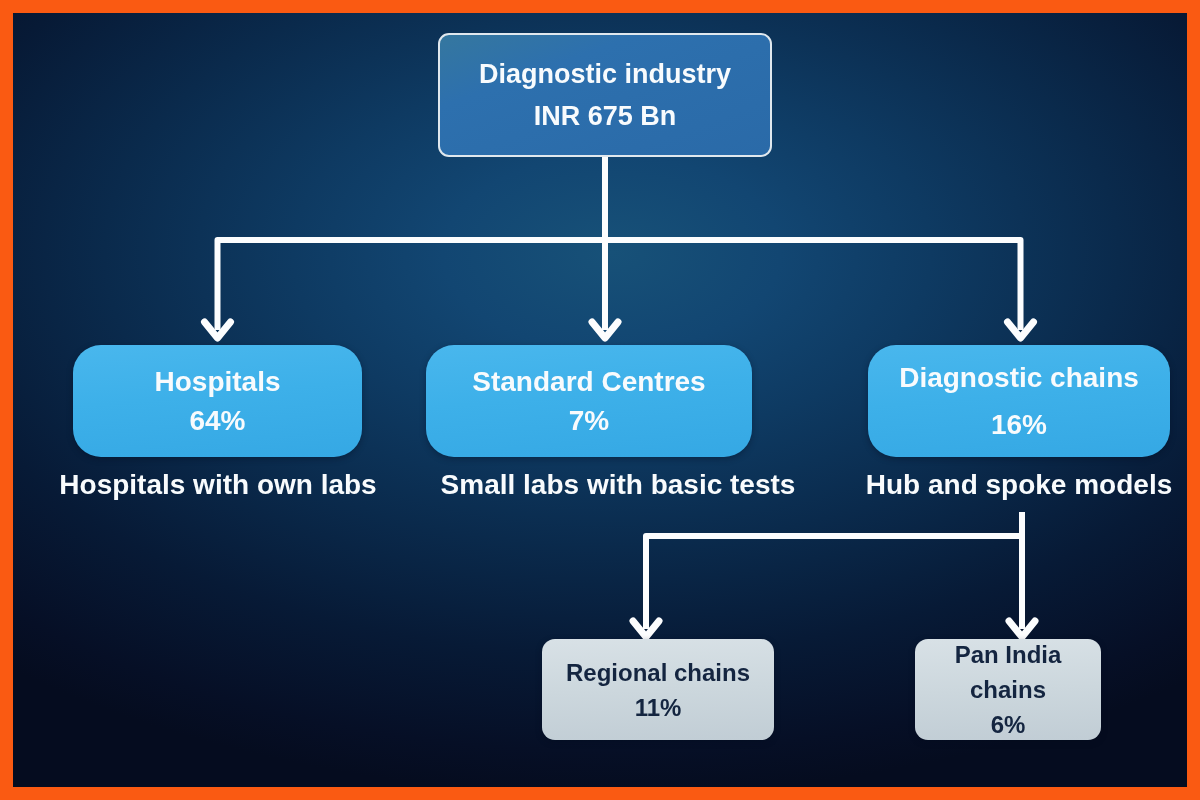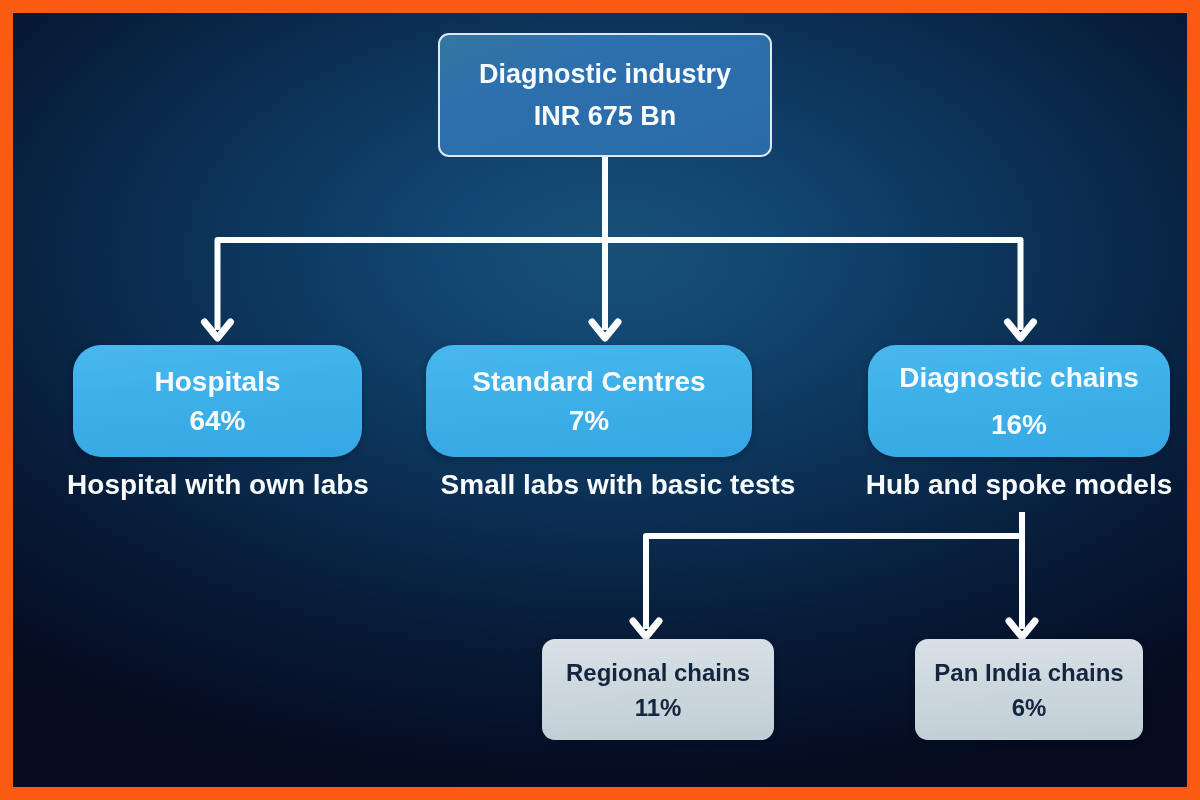--- a/index.html
+++ b/index.html
@@ -73,21 +73,21 @@
   .node-leaf {
     top: 639px; height: 101px;
     background: linear-gradient(178deg, #d8e1e6 0%, #ccd7dd 50%, #c1cdd5 100%);
     border-radius: 13px;
     color: #142540;
     font-size: 24px;
     line-height: 35px;
     box-shadow: 0 2px 6px rgba(4, 12, 28, 0.35);
   }
   .node-leaf-1 { left: 542px; width: 232px; align-items: center; }
-  .node-leaf-2 { left: 915px; width: 228px; }
+  .node-leaf-2 { left: 915px; width: 186px; }
   .conn {
     stroke: #fcfdfe;
     stroke-width: 6;
     fill: none;
     stroke-linejoin: round;
   }
   .arrowhead {
     stroke: #fcfdfe;
     stroke-width: 7;
     fill: none;
@@ -126,21 +126,21 @@
   </div>
   <div class="node node-child node-child-2">
     <span>Standard Centres</span>
     <span>7%</span>
   </div>
   <div class="node node-child node-child-3">
     <span>Diagnostic chains</span>
     <span>16%</span>
   </div>
 
-  <div class="caption caption-1">Hospital with own labs</div>
+  <div class="caption caption-1">Hospitals with own labs</div>
   <div class="caption caption-2">Small labs with basic tests</div>
   <div class="caption caption-3">Hub and spoke models</div>
 
   <div class="node node-leaf node-leaf-1">
     <span>Regional chains</span>
     <span>11%</span>
   </div>
   <div class="node node-leaf node-leaf-2">
     <span>Pan India chains</span>
     <span>6%</span>

